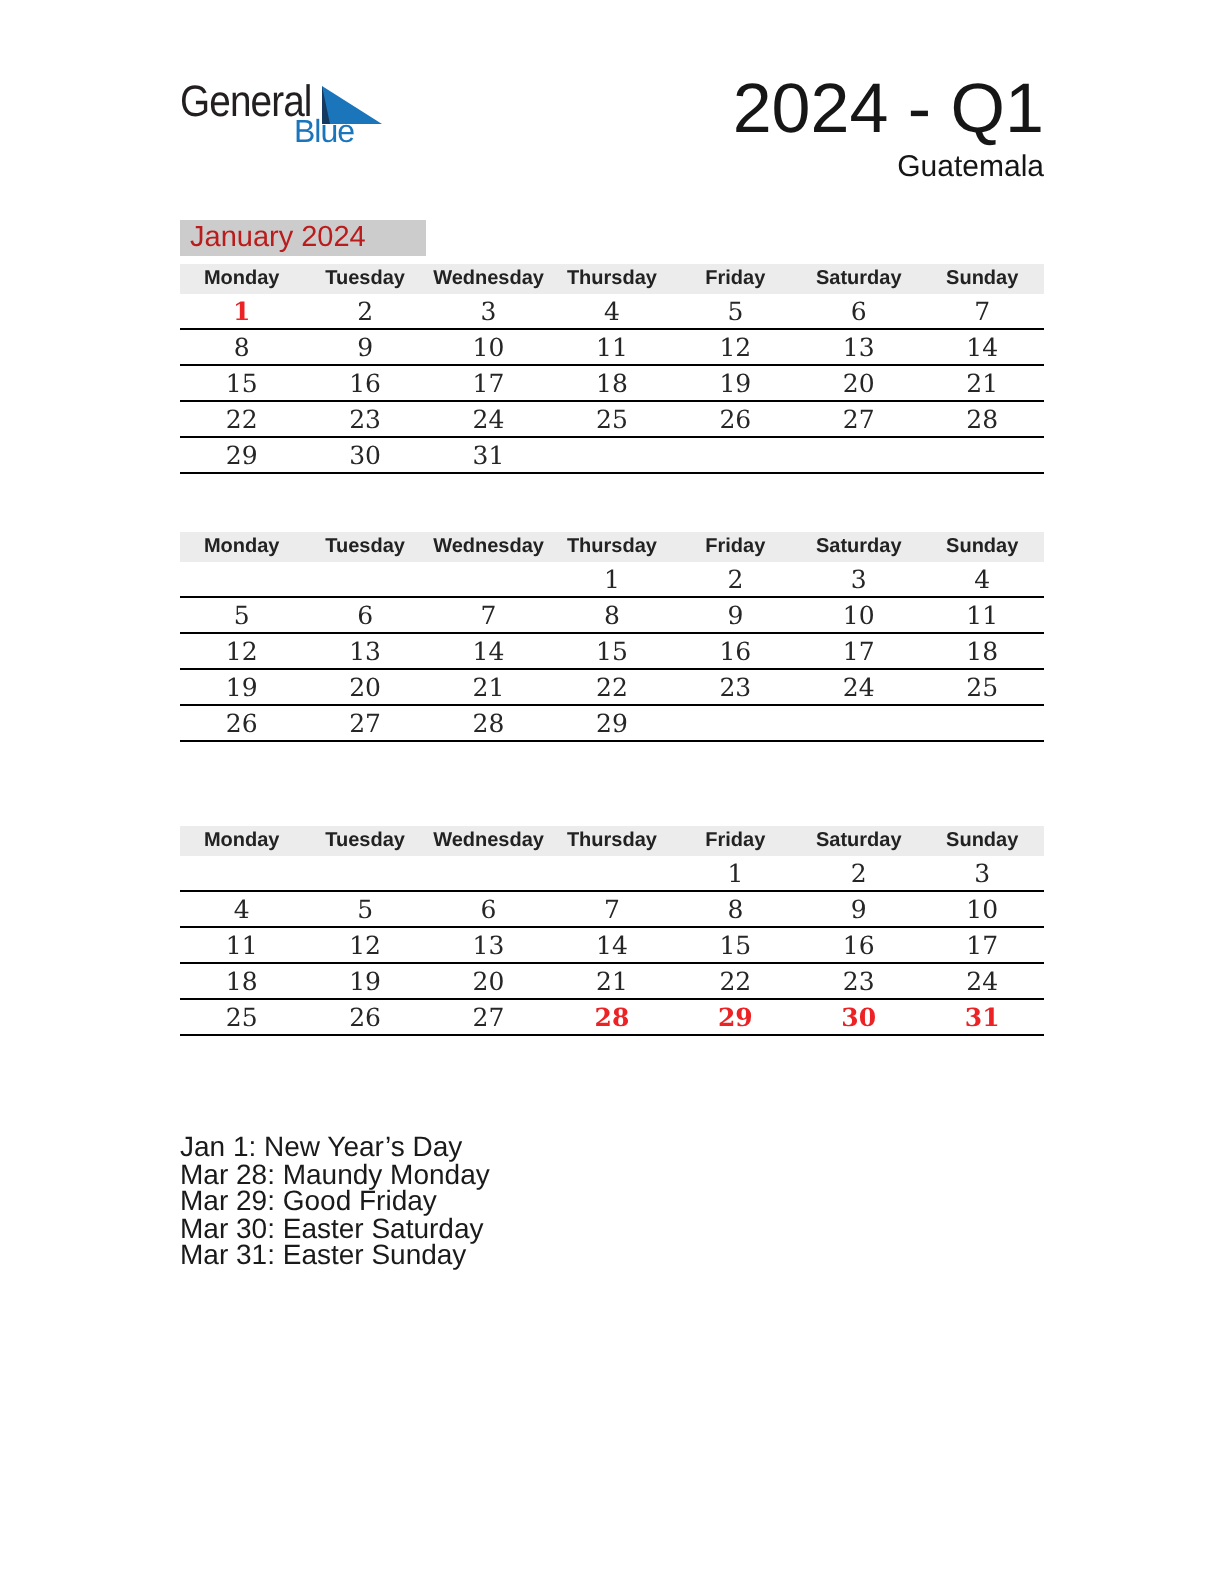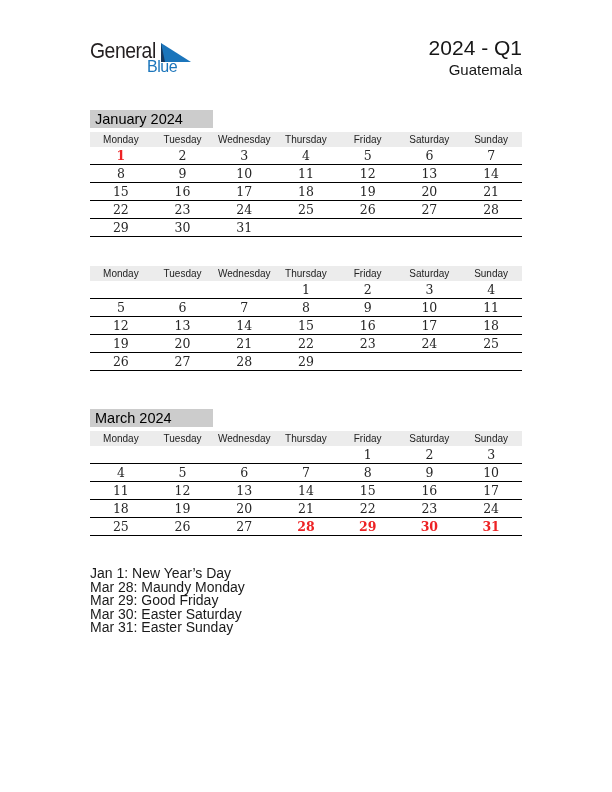--- a/index.html
+++ b/index.html
@@ -18,41 +18,41 @@
     display:inline-block; transform:scaleX(0.88); transform-origin:left bottom;
   }
   .logo-triangle { width:30px; height:19px; margin-left:-4px; display:block; }
   .logo-blue {
     color:var(--brand-blue,#1b75bb); font-size:16px; letter-spacing:-0.5px;
     margin-top:-3px; padding-left:57px;
   }
 
   
   .doc-header { position:absolute; top:37px; right:90px; text-align:right; }
-  .doc-title { font-size:21px; color:#161616; letter-spacing:0; line-height:1; }
+  .doc-title { font-size:35px; color:#161616; letter-spacing:0; line-height:1; }
   .doc-subtitle { font-size:15px; color:#161616; margin-top:4px; line-height:1; }
 
   
   .month { position:absolute; left:90px; width:432px; }
   #month-0 { top:110px; }
   #month-1 { top:262px; }
   #month-2 { top:409px; }
 
   .month-title {
     width:118px; height:18px; line-height:18px;
     background:var(--month-title-bg,#cccccc);
-    font-size:14.5px; color:#000000; padding-left:5px;
+    font-size:14.5px; color:#b91c1c; padding-left:5px;
   }
   table.cal {
     border-collapse:collapse; table-layout:fixed;
     width:432px; margin-top:4px;
   }
   table.cal thead th {
     background:var(--weekday-header-bg,#ececec);
-    font-size:10px; font-weight:normal; color:#222222;
+    font-size:10px; font-weight:bold; color:#222222;
     height:15px; text-align:center; padding:0;
   }
   table.cal tbody td {
     font-family:"DejaVu Serif", serif;
     font-size:12.5px; color:#262626;
     height:17px; text-align:center; vertical-align:middle;
     border-bottom:1px solid #000000; padding:0;
   }
   table.cal tbody td.red {
     color:var(--holiday-red,#ed2224); font-weight:bold;
@@ -206,21 +206,20 @@
             <td>29</td>
             <td></td>
             <td></td>
             <td></td>
           </tr>
         </tbody>
     </table>
   </section>
 
   <section class="month" id="month-2">
-    <div class="month-title">March 2024</div>
     <table class="cal">
       <thead>
           <tr>
             <th>Monday</th>
             <th>Tuesday</th>
             <th>Wednesday</th>
             <th>Thursday</th>
             <th>Friday</th>
             <th>Saturday</th>
             <th>Sunday</th>

